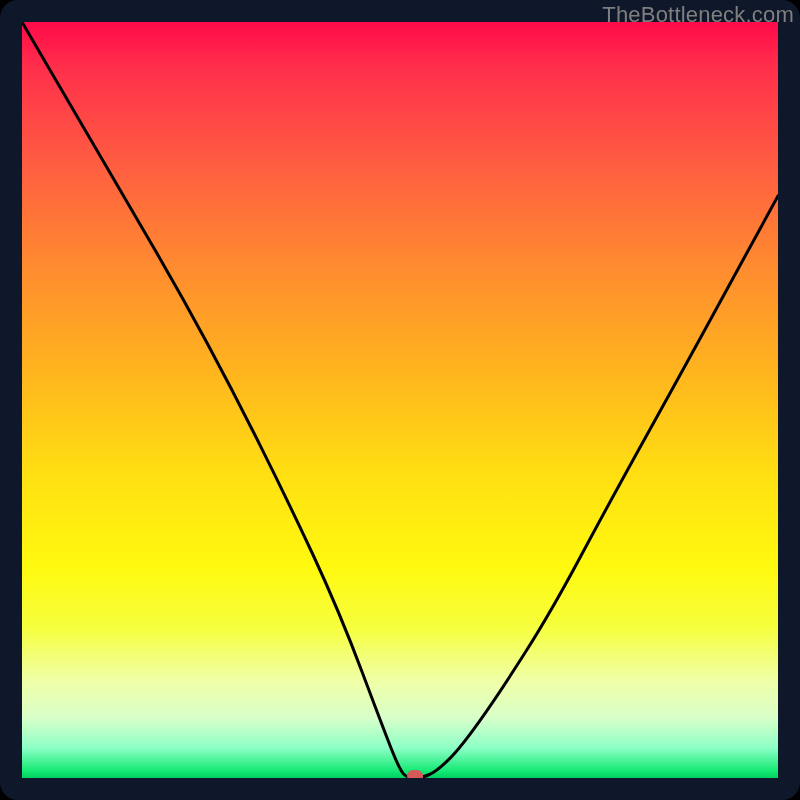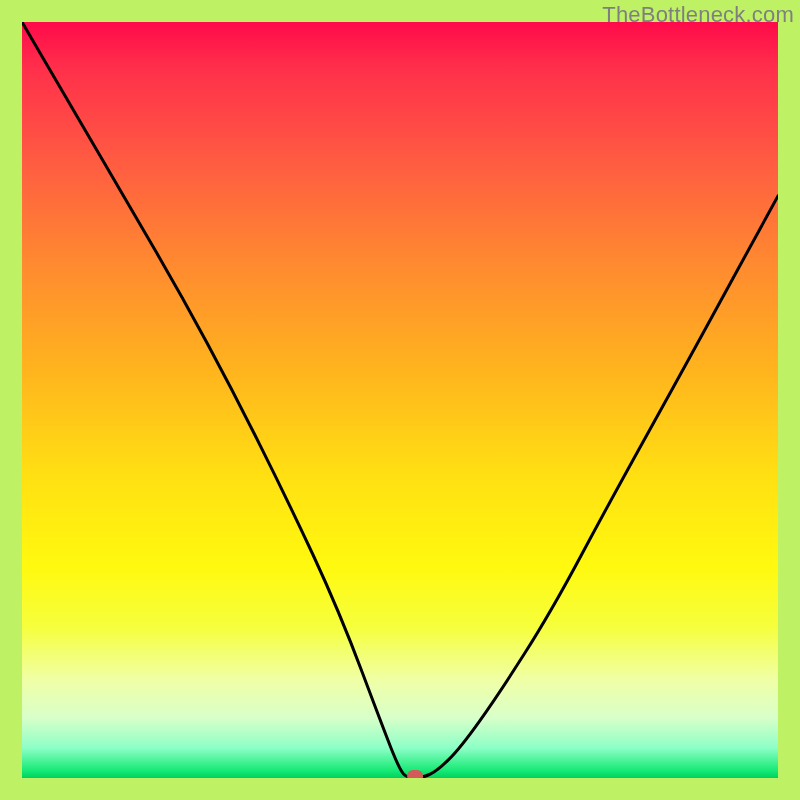--- a/index.html
+++ b/index.html
@@ -8,21 +8,22 @@
     width: 800px;
     height: 800px;
     background: #000;
     overflow: hidden;
     font-family: Arial, Helvetica, sans-serif;
   }
   .frame {
     position: relative;
     width: 800px;
     height: 800px;
-    background: #bef264;
+    background: #0f172a;
+    border-radius: 18px;
   }
   .plot {
     position: absolute;
     left: 22px;
     top: 22px;
     width: 756px;
     height: 756px;
     background: linear-gradient(
       to bottom,
       #ff0a4a 0%,

